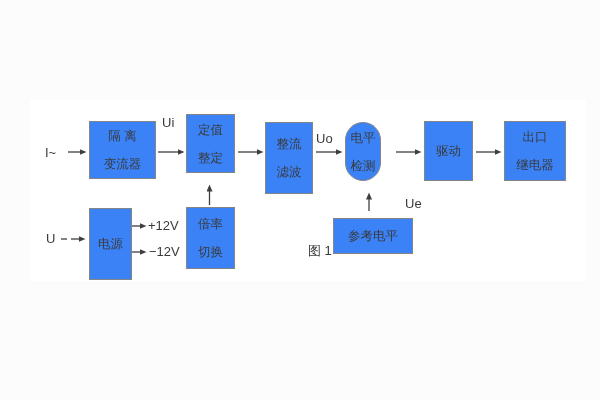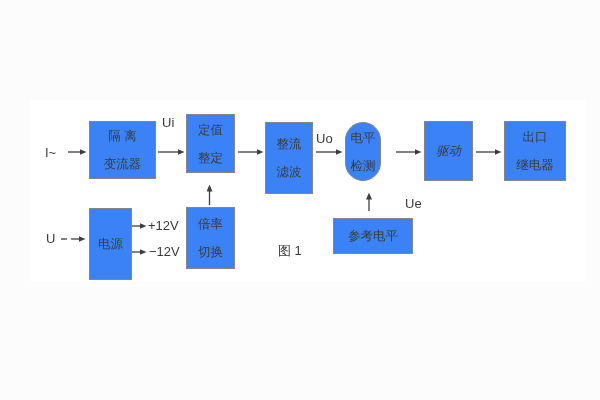--- a/index.html
+++ b/index.html
@@ -33,42 +33,42 @@
     color: #3a3a3a;
     text-align: center;
     white-space: nowrap;
   }
   .box span { display: block; }
   
   .b-isolation { left: 89px;  top: 121px; width: 67px; height: 58px; }
   .b-setting   { left: 186px; top: 114px; width: 49px; height: 59px; }
   .b-rectify   { left: 265px; top: 122px; width: 48px; height: 72px; }
   .b-level     { left: 345px; top: 122px; width: 36px; height: 59px; border-radius: 21px; }
-  .b-drive     { left: 424px; top: 121px; width: 49px; height: 60px; font-style: italic; }
+  .b-drive     { left: 424px; top: 121px; width: 49px; height: 60px; }
   .b-relay     { left: 504px; top: 121px; width: 62px; height: 60px; }
   
   .b-power     { left: 89px;  top: 208px; width: 43px; height: 72px; }
   .b-ratio     { left: 186px; top: 207px; width: 49px; height: 62px; }
   .b-reference { left: 333px; top: 218px; width: 80px; height: 36px; }
   
   .lbl {
     position: absolute;
     font-size: 13px;
     color: #3a3a3a;
     white-space: nowrap;
     line-height: 14px;
   }
   .l-current { left: 45px;  top: 146px; }
   .l-voltage { left: 46px;  top: 232px; }
   .l-ui      { left: 162px; top: 116px; }
   .l-uo      { left: 316px; top: 132px; }
   .l-ue      { left: 377px; top: 197px; margin-left: 28px; }
   .l-plus12  { left: 148px; top: 219px; }
   .l-minus12 { left: 149px; top: 245px; }
-  .l-caption { left: 278px; top: 244px; text-align: center; }
+  .l-caption { left: 308px; top: 244px; text-align: center; }
   svg.arrows {
     position: absolute;
     left: 0; top: 0;
     pointer-events: none;
   }
 </style>
 </head>
 <body>
 
 <div class="canvas">

